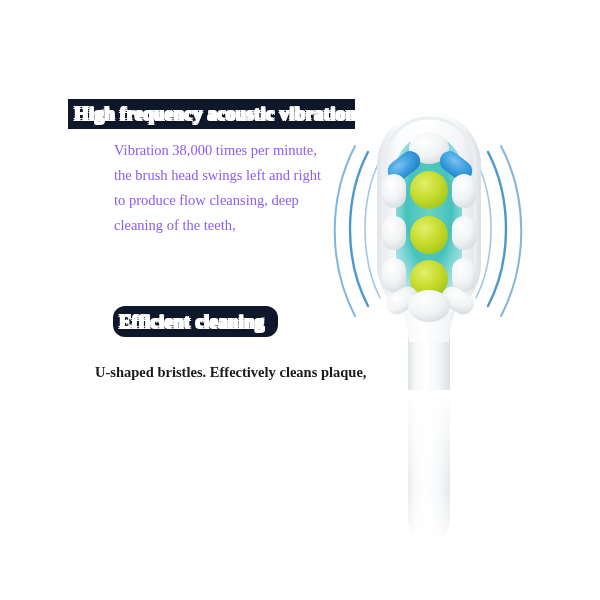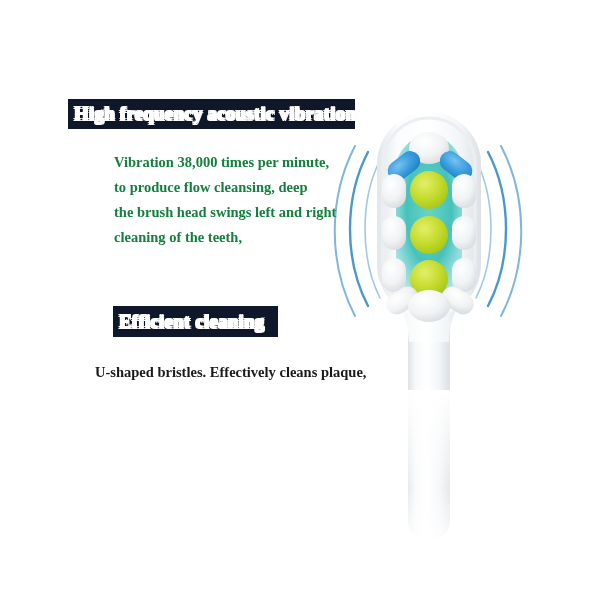--- a/index.html
+++ b/index.html
@@ -49,31 +49,32 @@
   }
   #banner-cleaning {
     left: 113px;
     top: 306px;
     width: 165px;
     height: 31px;
     line-height: 31px;
     padding-left: 6px;
     font-size: 19px;
     box-sizing: border-box;
+    border-radius: 12px;
   }
 
   #paragraph-vibration {
     position: absolute;
     left: 114px;
-    top: 150px;
+    top: 138px;
     width: 250px;
     font-size: 14.5px;
-    font-weight: bold;
+    font-weight: normal;
     line-height: 25px;
-    color: #15803d;
+    color: #8b5cf6;
   }
   #paragraph-vibration .line {
     display: block;
     white-space: nowrap;
   }
 
   #paragraph-cleaning {
     position: absolute;
     left: 82px;
     top: 361px;
@@ -102,22 +103,22 @@
 </style>
 </head>
 <body>
 
 <div id="page">
 
   <div id="banner-vibration" class="banner">High frequency acoustic vibration</div>
 
   <div id="paragraph-vibration">
     <span class="line">Vibration 38,000 times per minute,</span>
+    <span class="line">the brush head swings left and right</span>
     <span class="line">to produce flow cleansing, deep</span>
-    <span class="line">the brush head swings left and right</span>
     <span class="line">cleaning of the teeth,</span>
   </div>
 
   <div id="banner-cleaning" class="banner">Efficient cleaning</div>
 
   <div id="paragraph-cleaning">U-shaped bristles. Effectively cleans plaque,</div>
 
   <div id="brush-figure">
     <svg id="brush-svg" viewBox="0 0 230 460" xmlns="http://www.w3.org/2000/svg">
       <defs>

